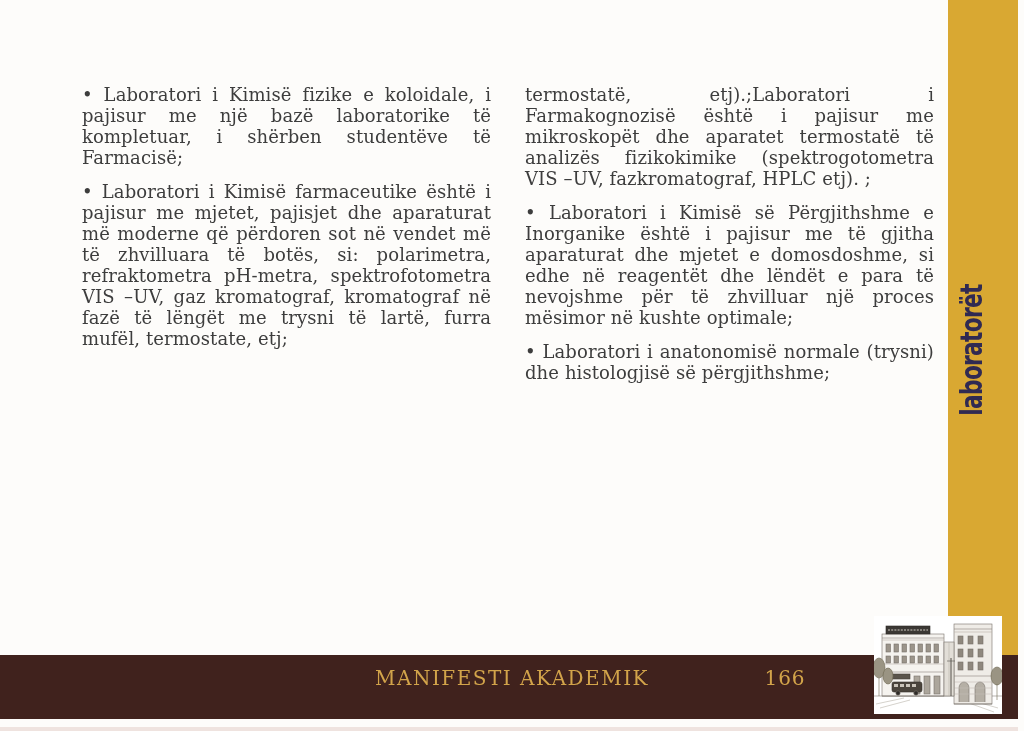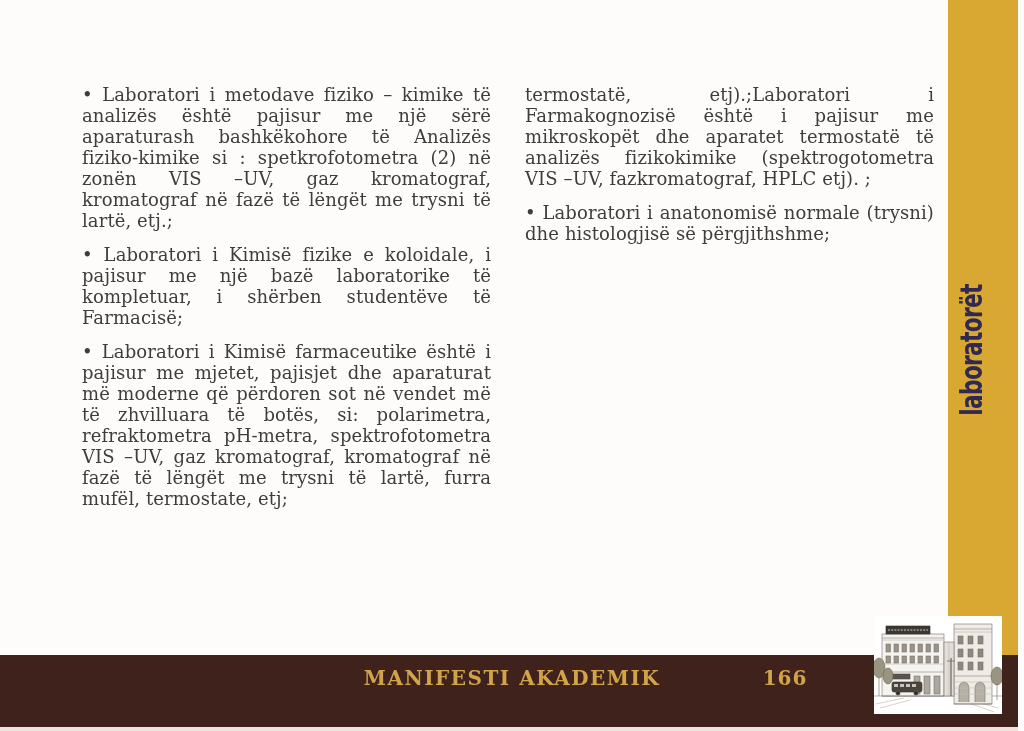--- a/index.html
+++ b/index.html
@@ -35,23 +35,22 @@
     transform-origin:center;
     white-space:nowrap;
     font-family:"DejaVu Sans","Liberation Sans",sans-serif;
     font-weight:bold;
     font-size:31px;
     letter-spacing:-1px;
     color:#302a52;
   }
   
   .footer{
-    position:absolute;left:0;top:655px;width:1018px;height:72px;
+    position:absolute;left:0;top:655px;width:1018px;height:64px;
     background:#40221d;
-    font-weight:bold;
   }
   .footer-title{
     position:absolute;left:512px;top:11px;
     transform:translateX(-50%);
     font-size:20px;color:#d2a44a;letter-spacing:1.5px;
     white-space:nowrap;
   }
   .footer-page{
     position:absolute;left:785px;top:11px;
     transform:translateX(-50%);
@@ -68,26 +67,26 @@
   }
   .illustration svg{display:block;width:128px;height:98px;}
 </style>
 </head>
 <body>
 
 <div class="page">
 
   <div class="content">
     <div class="col">
-      <p class="para">• Laboratori i metodave fiziko – kimike të analizës është pajisur me një sërë aparaturash bashkëkohore të Analizës fiziko-kimike si : spetkrofotometra (2) në zonën VIS –UV, gaz kromatograf, kromatograf në fazë të lëngët me trysni të lartë, etj.;</p>
       <p class="para">• Laboratori i Kimisë fizike e koloidale, i pajisur me një bazë laboratorike të kompletuar, i shërben studentëve të Farmacisë;</p>
       <p class="para">• Laboratori i Kimisë farmaceutike është i pajisur me mjetet, pajisjet dhe aparaturat më moderne që përdoren sot në vendet më të zhvilluara të botës, si: polarimetra, refraktometra pH-metra, spektrofotometra VIS –UV, gaz kromatograf, kromatograf në fazë të lëngët me trysni të lartë, furra mufël, termostate, etj;</p>
     </div>
     <div class="col">
       <p class="para">termostatë, etj).;Laboratori i Farmakognozisë është i pajisur me mikroskopët dhe aparatet termostatë të analizës fizikokimike (spektrogotometra VIS –UV, fazkromatograf, HPLC etj). ;</p>
+      <p class="para">• Laboratori i Kimisë së Përgjithshme e Inorganike është i pajisur me të gjitha aparaturat dhe mjetet e domosdoshme, si edhe në reagentët dhe lëndët e para të nevojshme për të zhvilluar një proces mësimor në kushte optimale;</p>
       <p class="para">• Laboratori i anatonomisë normale (trysni) dhe histologjisë së përgjithshme;</p>
     </div>
   </div>
 
   <div class="gold-band"></div>
   <span class="vertical-label">laboratorët</span>
 
   <div class="footer">
     <span class="footer-title">MANIFESTI AKADEMIK</span>
     <span class="footer-page">166</span>

